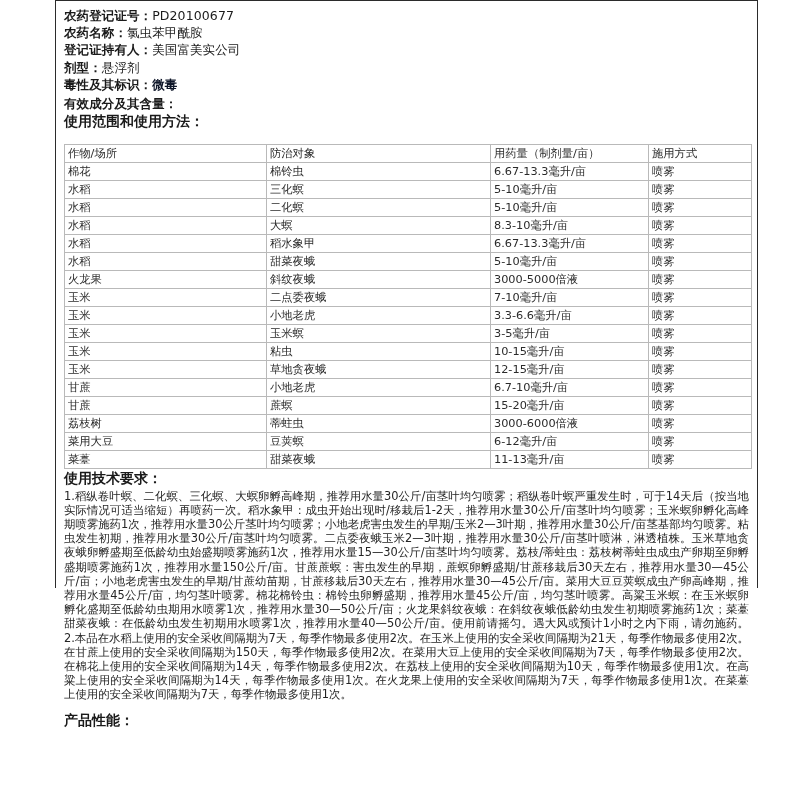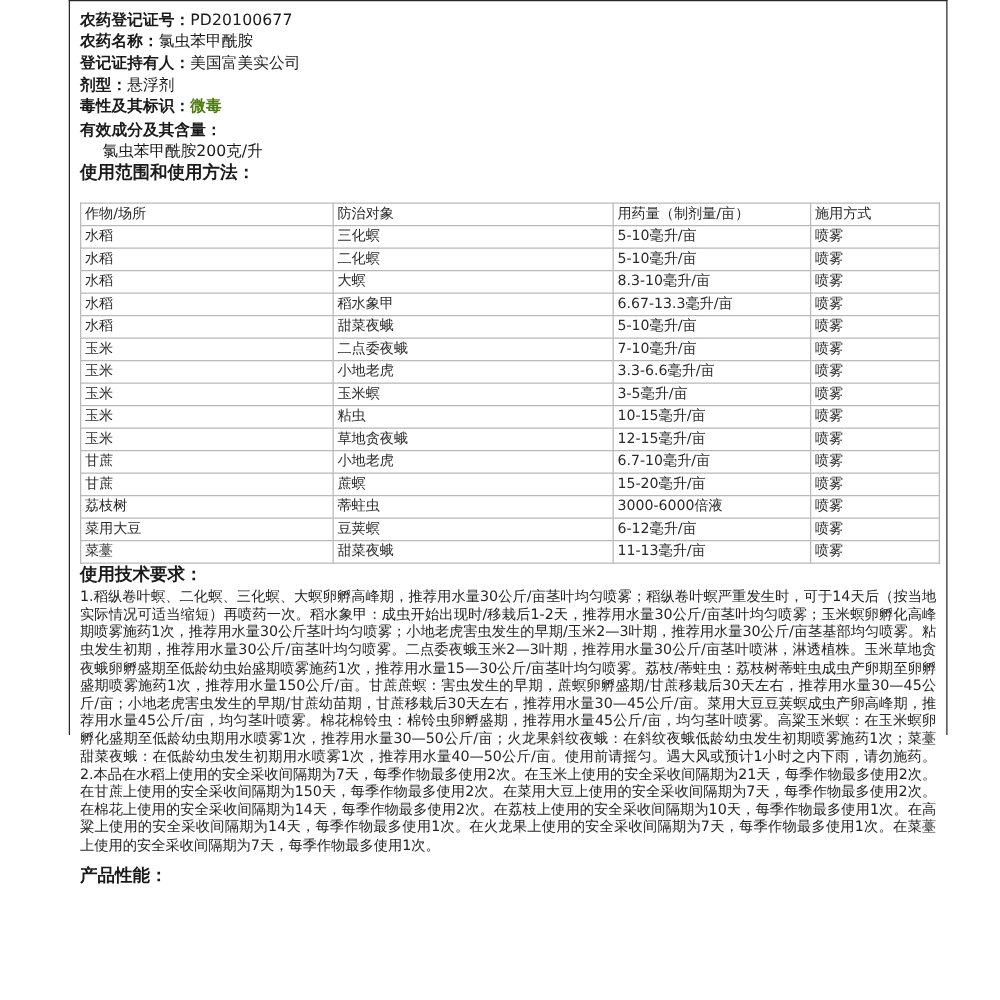--- a/index.html
+++ b/index.html
@@ -112,46 +112,51 @@
 
     <div class="meta-line">
       <span>登记证持有人：</span><span class="val">美国富美实公司</span>
     </div>
 
     <div class="meta-line">
       <span>剂型：</span><span class="val">悬浮剂</span>
     </div>
 
     <div class="meta-line">
-      <span>毒性及其标识：</span><span class="val toxic" style="color: #4d7c0f; font-family: Liberation Mono, monospace;">微毒</span>
+      <span>毒性及其标识：</span><span class="val toxic" style="color: #0f172a; font-family: Liberation Mono, monospace;">微毒</span>
     </div>
 
     <div class="meta-line">
       <span>有效成分及其含量：</span>
     </div>
 
-    <div class="ingredient-line">氯虫苯甲酰胺200克/升</div>
   </div>
 
   <div class="section-head">使用范围和使用方法：</div>
 
   <table class="usage">
     <colgroup>
       <col class="c1">
         <col class="c2">
         <col class="c3">
         <col class="c4">
     </colgroup>
     <tbody>
       <tr>
         <td>作物/场所</td>
         <td>防治对象</td>
         <td>用药量（制剂量/亩）</td>
         <td>施用方式</td>
       </tr>
+    <tr>
+          <td>棉花</td>
+          <td>棉铃虫</td>
+          <td>6.67-13.3毫升/亩</td>
+          <td>喷雾</td>
+        </tr>
         <tr>
           <td>水稻</td>
           <td>三化螟</td>
           <td>5-10毫升/亩</td>
           <td>喷雾</td>
         </tr>
         <tr>
           <td>水稻</td>
           <td>二化螟</td>
           <td>5-10毫升/亩</td>
@@ -166,20 +171,26 @@
         <tr>
           <td>水稻</td>
           <td>稻水象甲</td>
           <td>6.67-13.3毫升/亩</td>
           <td>喷雾</td>
         </tr>
         <tr>
           <td>水稻</td>
           <td>甜菜夜蛾</td>
           <td>5-10毫升/亩</td>
+          <td>喷雾</td>
+        </tr>
+        <tr>
+          <td>火龙果</td>
+          <td>斜纹夜蛾</td>
+          <td>3000-5000倍液</td>
           <td>喷雾</td>
         </tr>
         <tr>
           <td>玉米</td>
           <td>二点委夜蛾</td>
           <td>7-10毫升/亩</td>
           <td>喷雾</td>
         </tr>
         <tr>
           <td>玉米</td>

